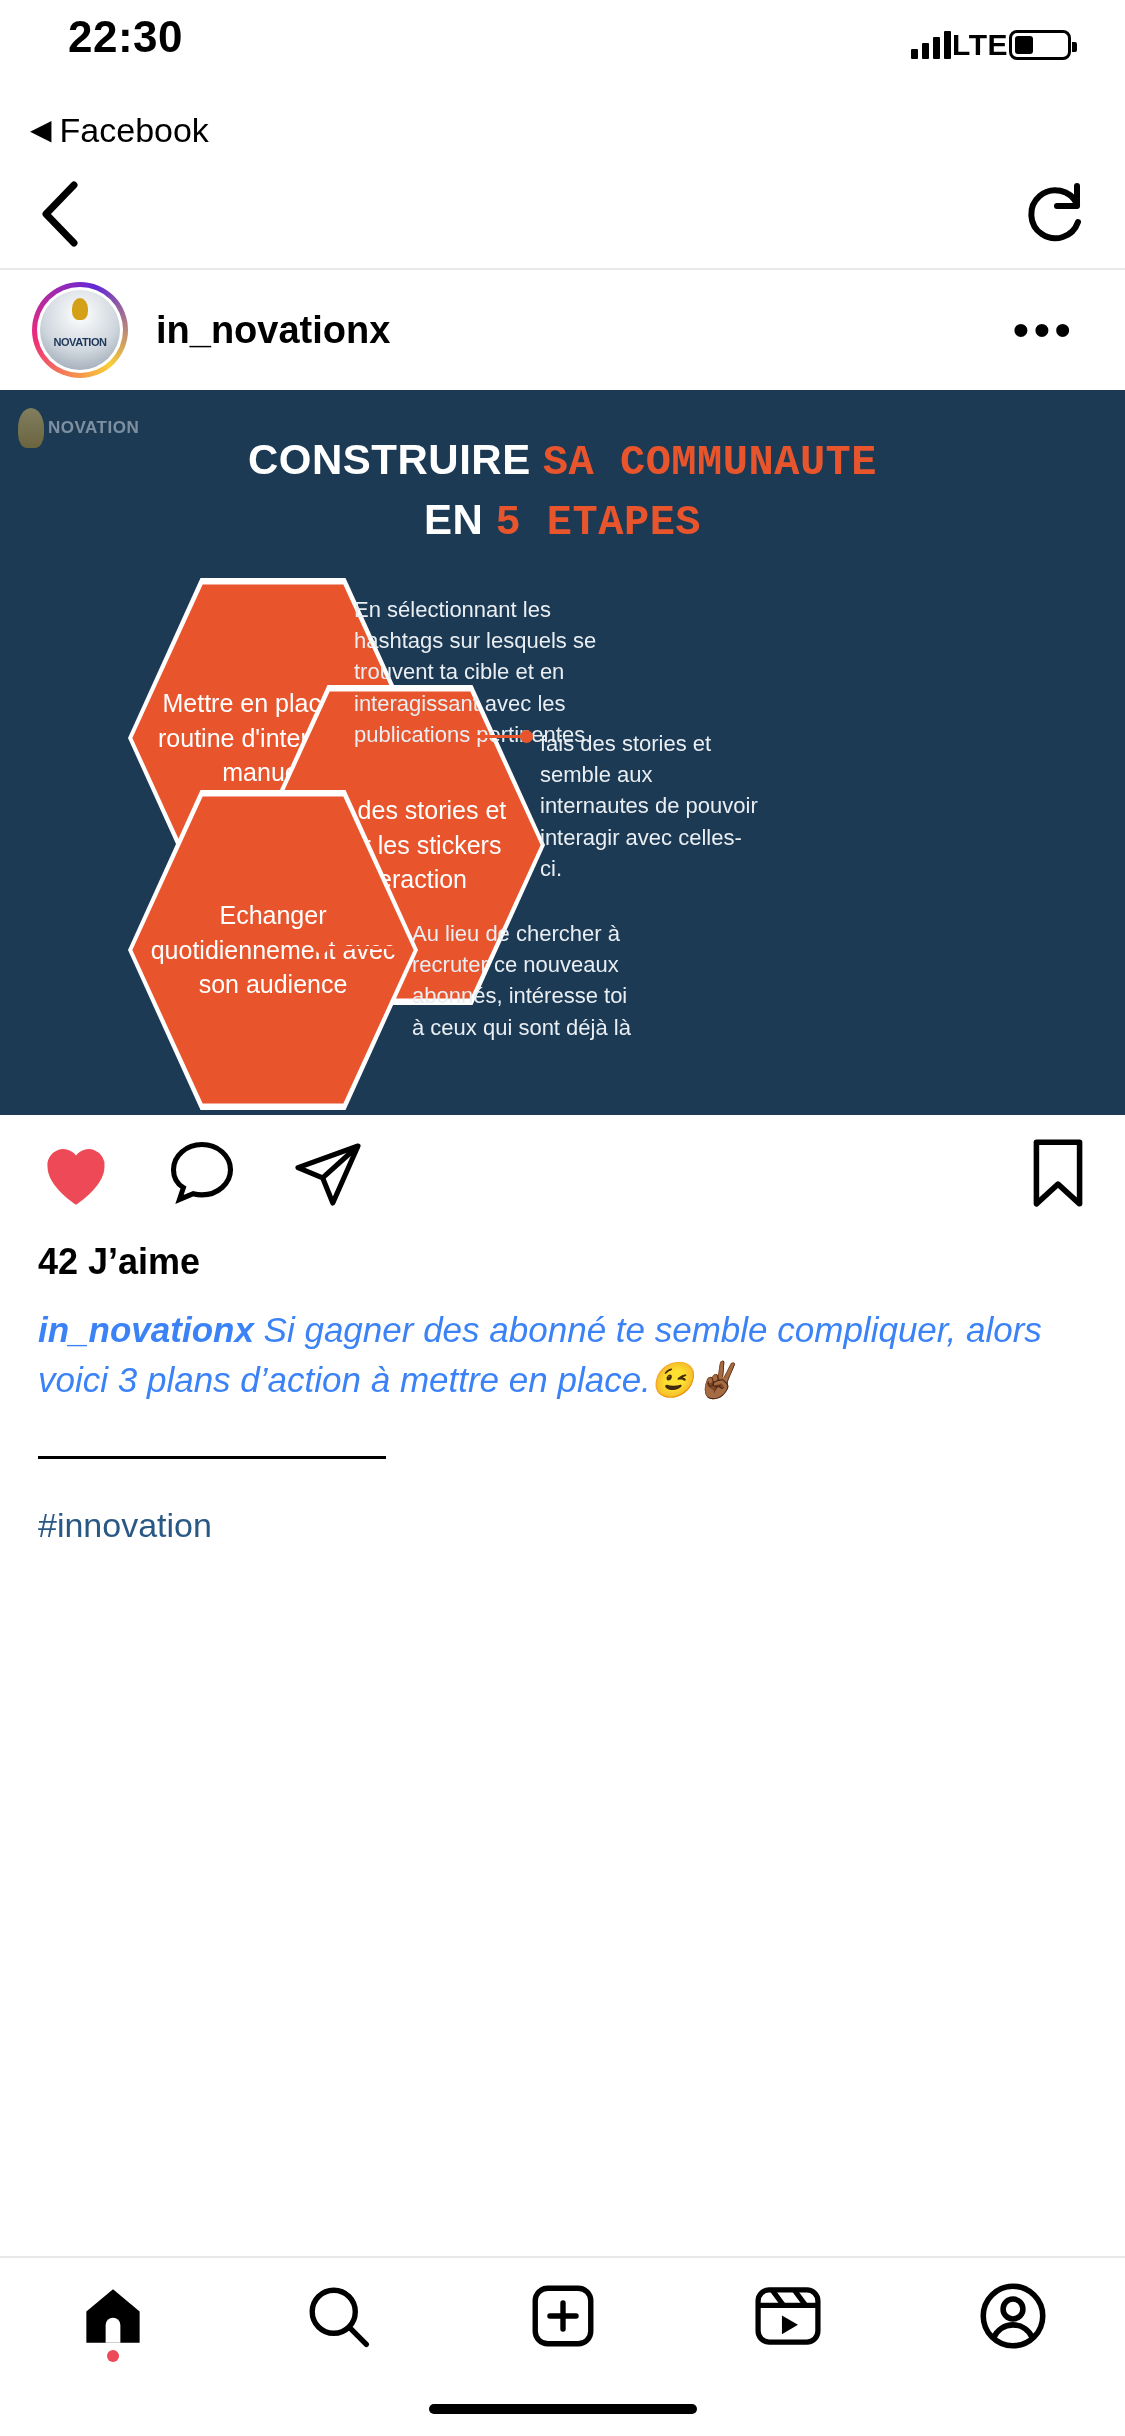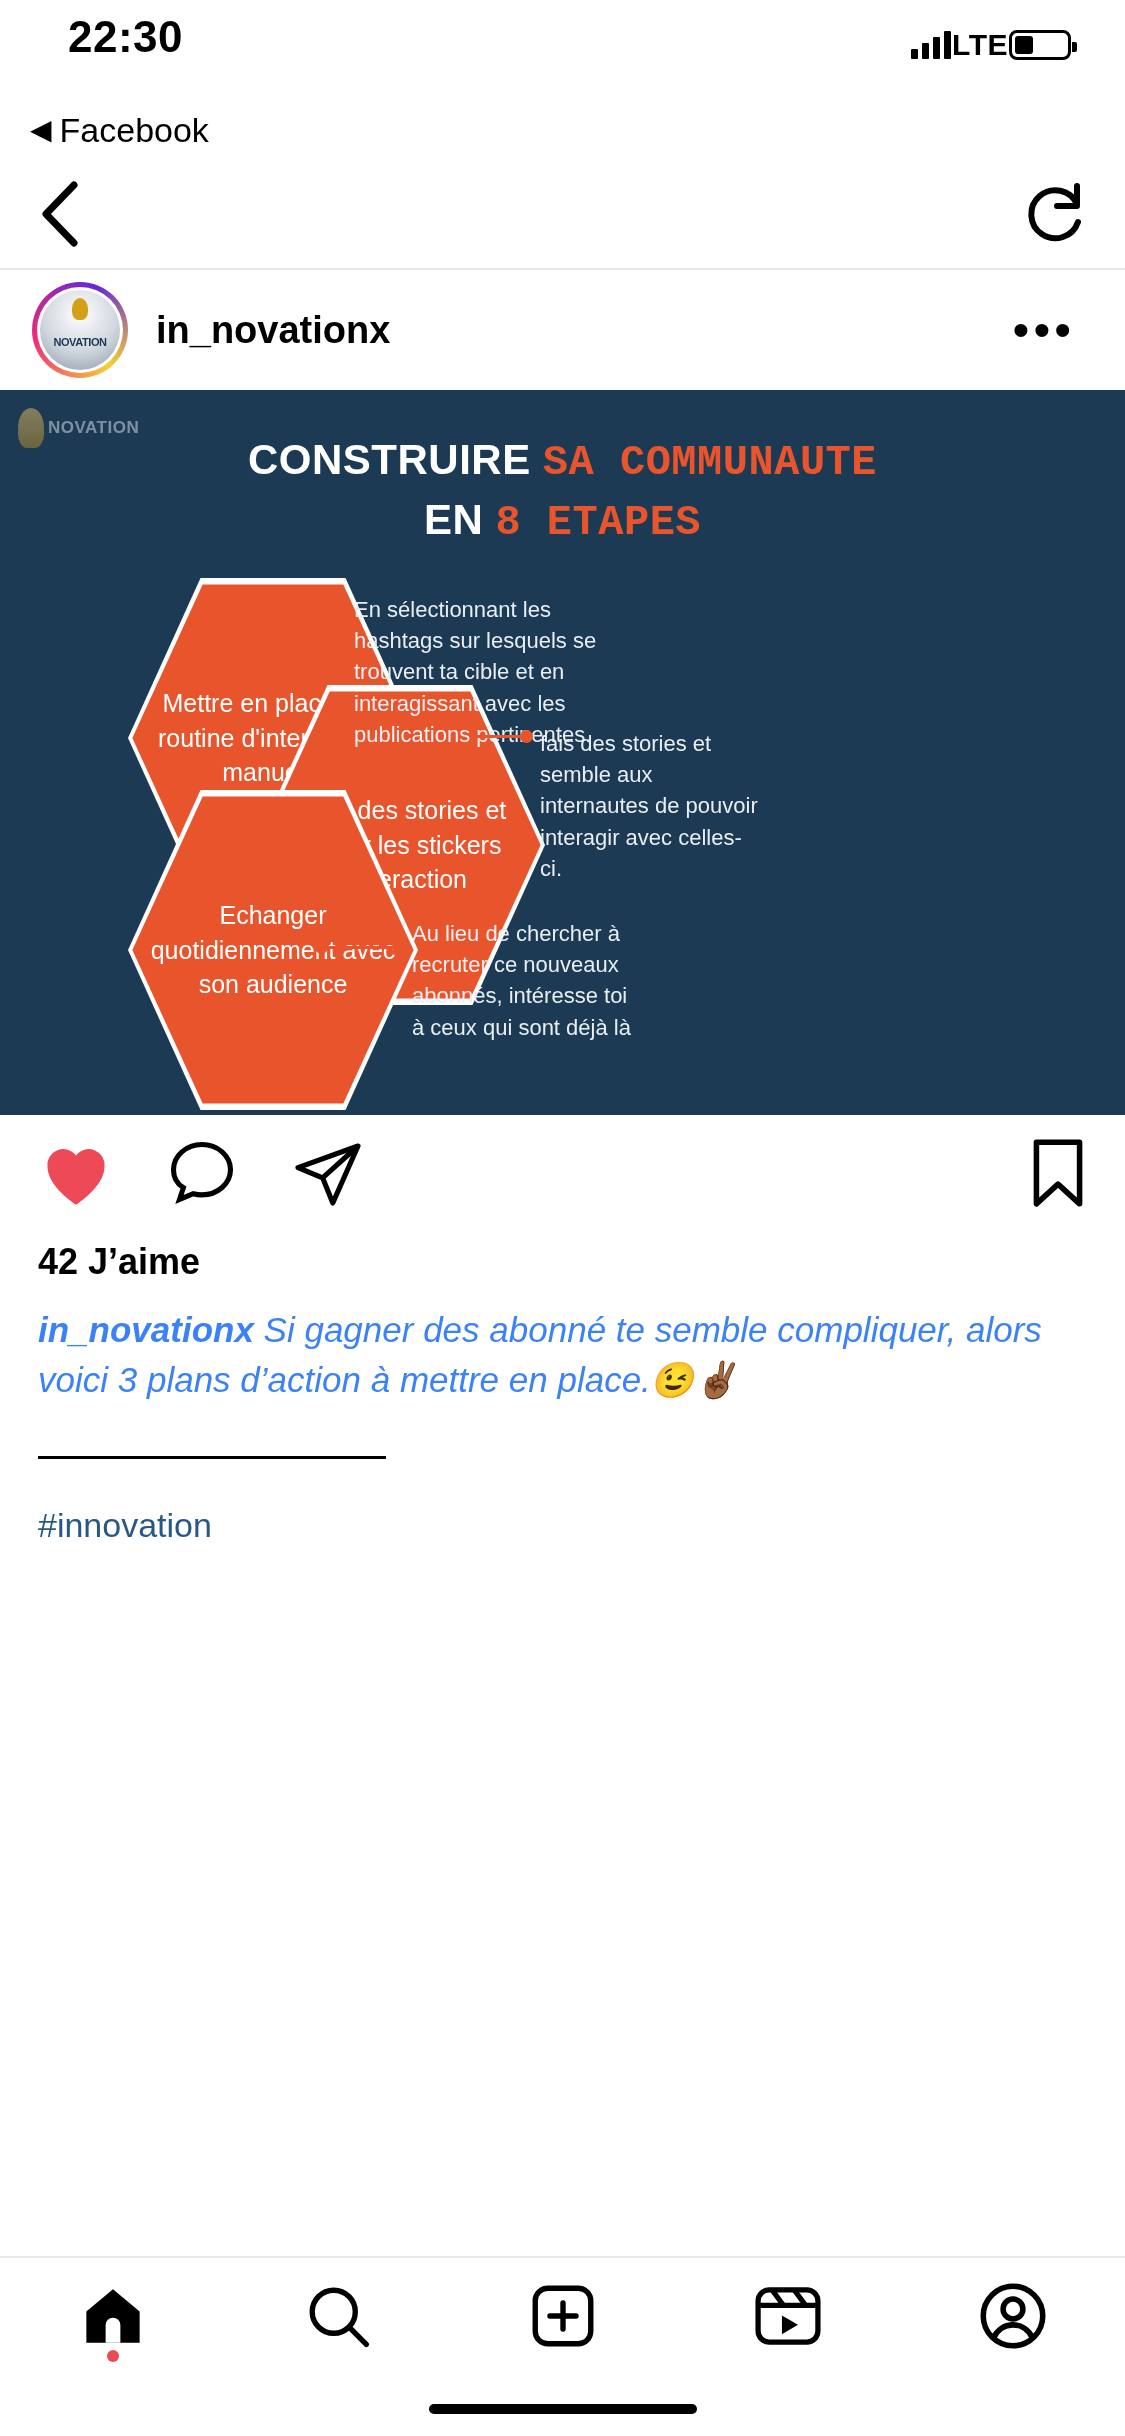--- a/index.html
+++ b/index.html
@@ -354,21 +354,21 @@
 
 <div class="post-image">
 
   <div class="wm">
     <span class="wm-bulb"></span>
     <span class="wm-txt">NOVATION</span>
   </div>
 
   <div class="info-title">
     <span class="w">CONSTRUIRE </span><span class="o">SA COMMUNAUTE</span><br>
-    <span class="w">EN </span><span class="o">8 ETAPES</span>
+    <span class="w">EN </span><span class="o">5 ETAPES</span>
   </div>
 
   <div class="hex-wrap" style="left:128px; top:188px; width:290px; height:320px;">
     <div class="hexin">Mettre en place une routine d'interactions manuelle</div>
   </div>
 
   <div class="hex-wrap" style="left:255px; top:295px; width:290px; height:320px;">
     <div class="hexin">Faire des stories et utiliser les stickers d'interaction</div>
   </div>
 

